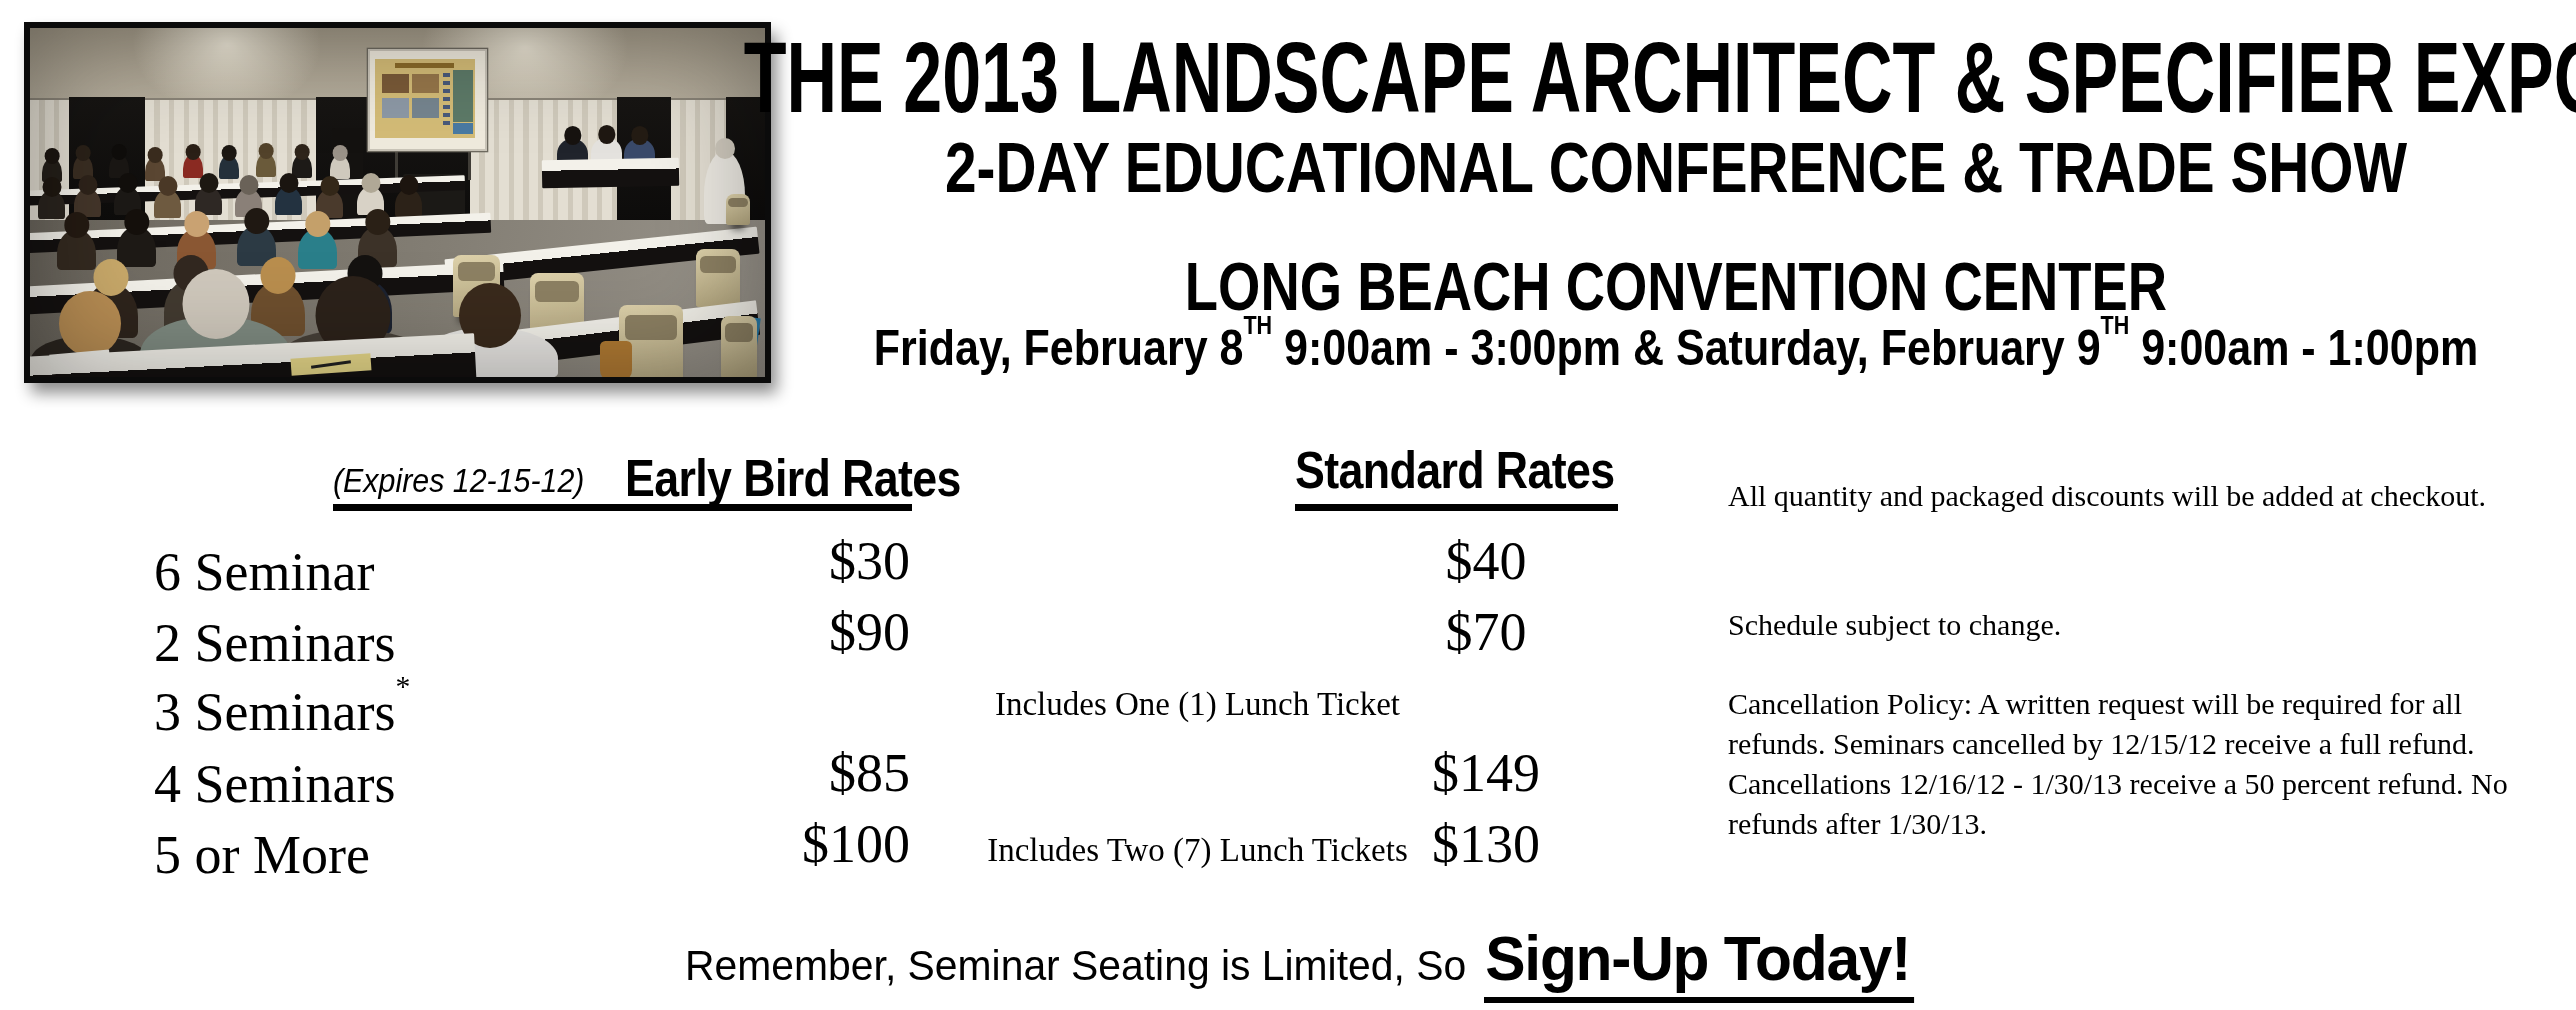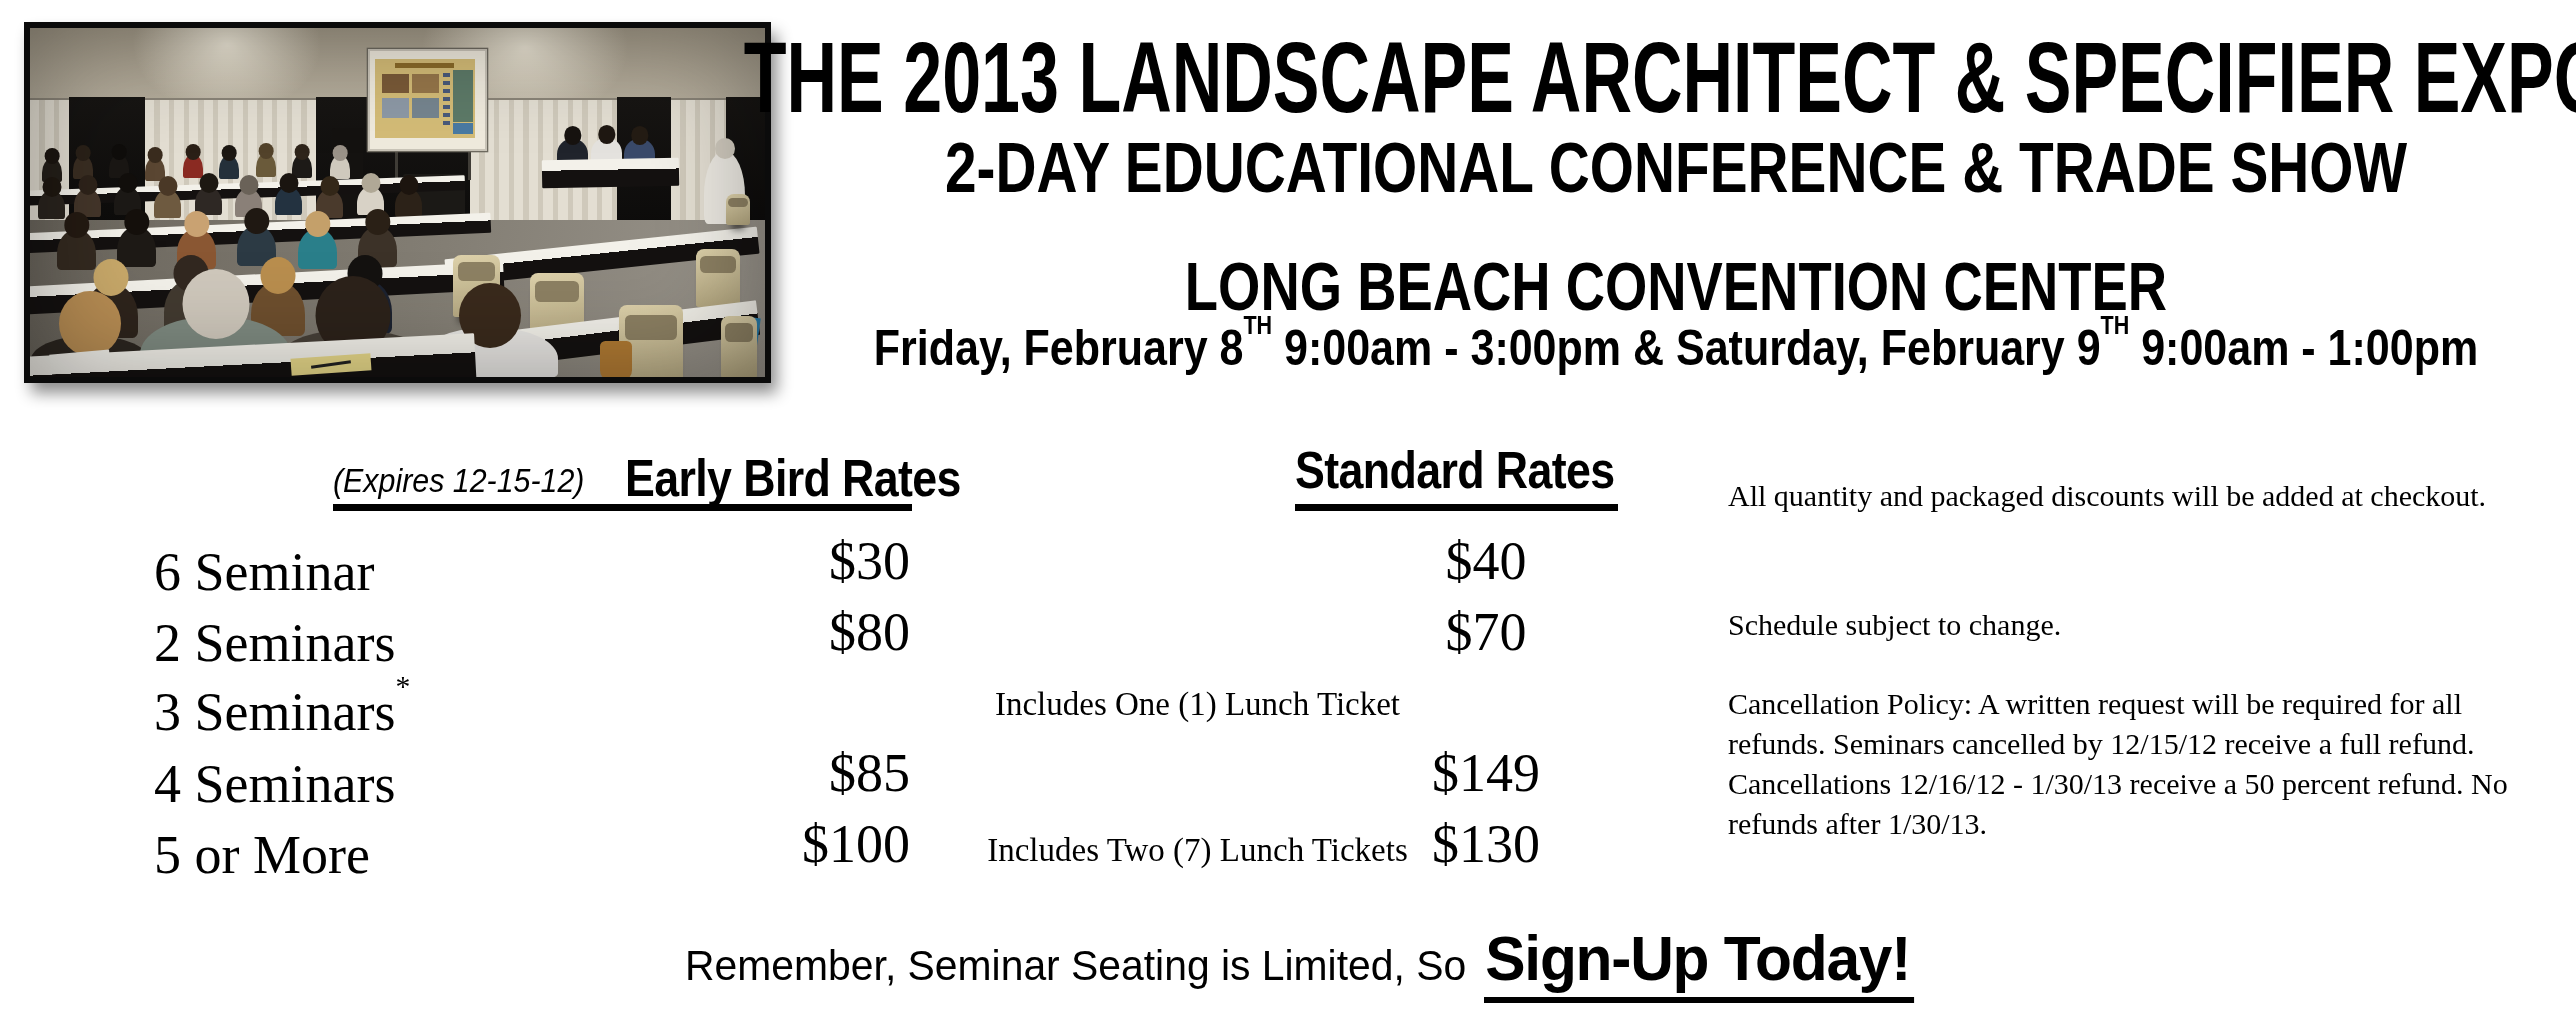--- a/index.html
+++ b/index.html
@@ -197,21 +197,21 @@
   <span class="ratehead">Standard Rates</span>
 </div>
 
 <div class="prow" style="top:529px;">
   <div class="plabel"><span>6 Seminar</span><sup></sup></div>
   <div class="pearly">$30</div>
   <div class="pstd">$40</div>
 </div>
 <div class="prow" style="top:600px;">
   <div class="plabel"><span>2 Seminars</span><sup></sup></div>
-  <div class="pearly">$80</div>
+  <div class="pearly">$90</div>
   <div class="pstd">$70</div>
 </div>
 <div class="prow" style="top:669px;">
   <div class="plabel"><span>3 Seminars</span><sup>*</sup></div>
 </div>
 <div class="prow" style="top:741px;">
   <div class="plabel"><span>4 Seminars</span><sup></sup></div>
   <div class="pearly">$85</div>
   <div class="pstd">$149</div>
 </div>

